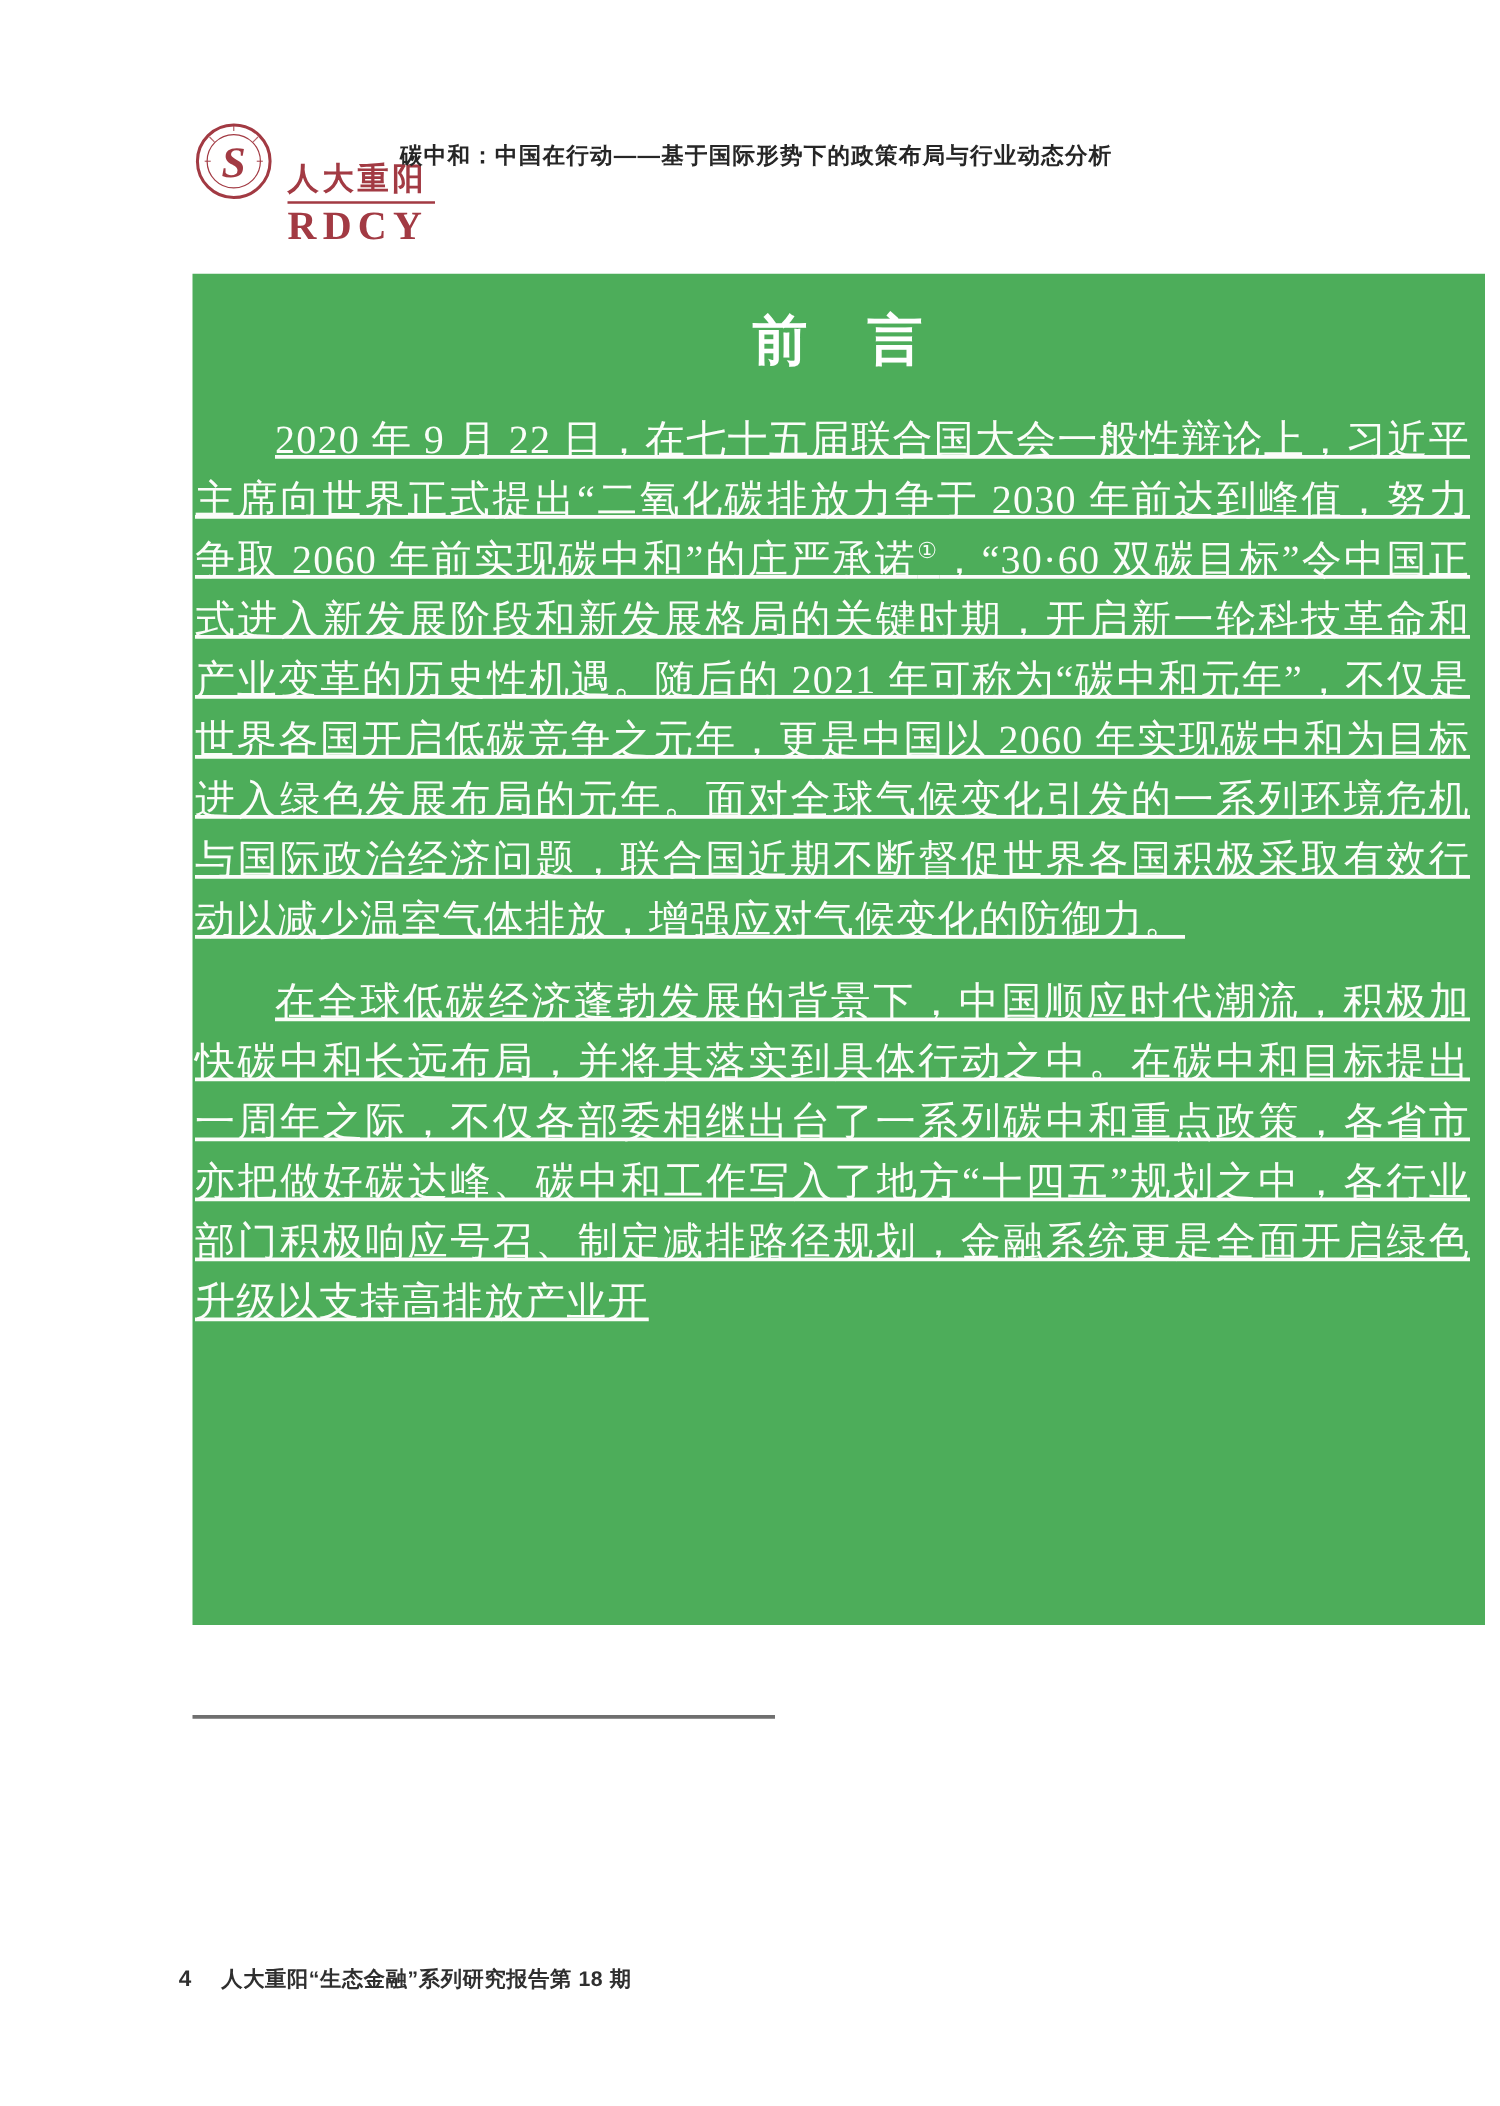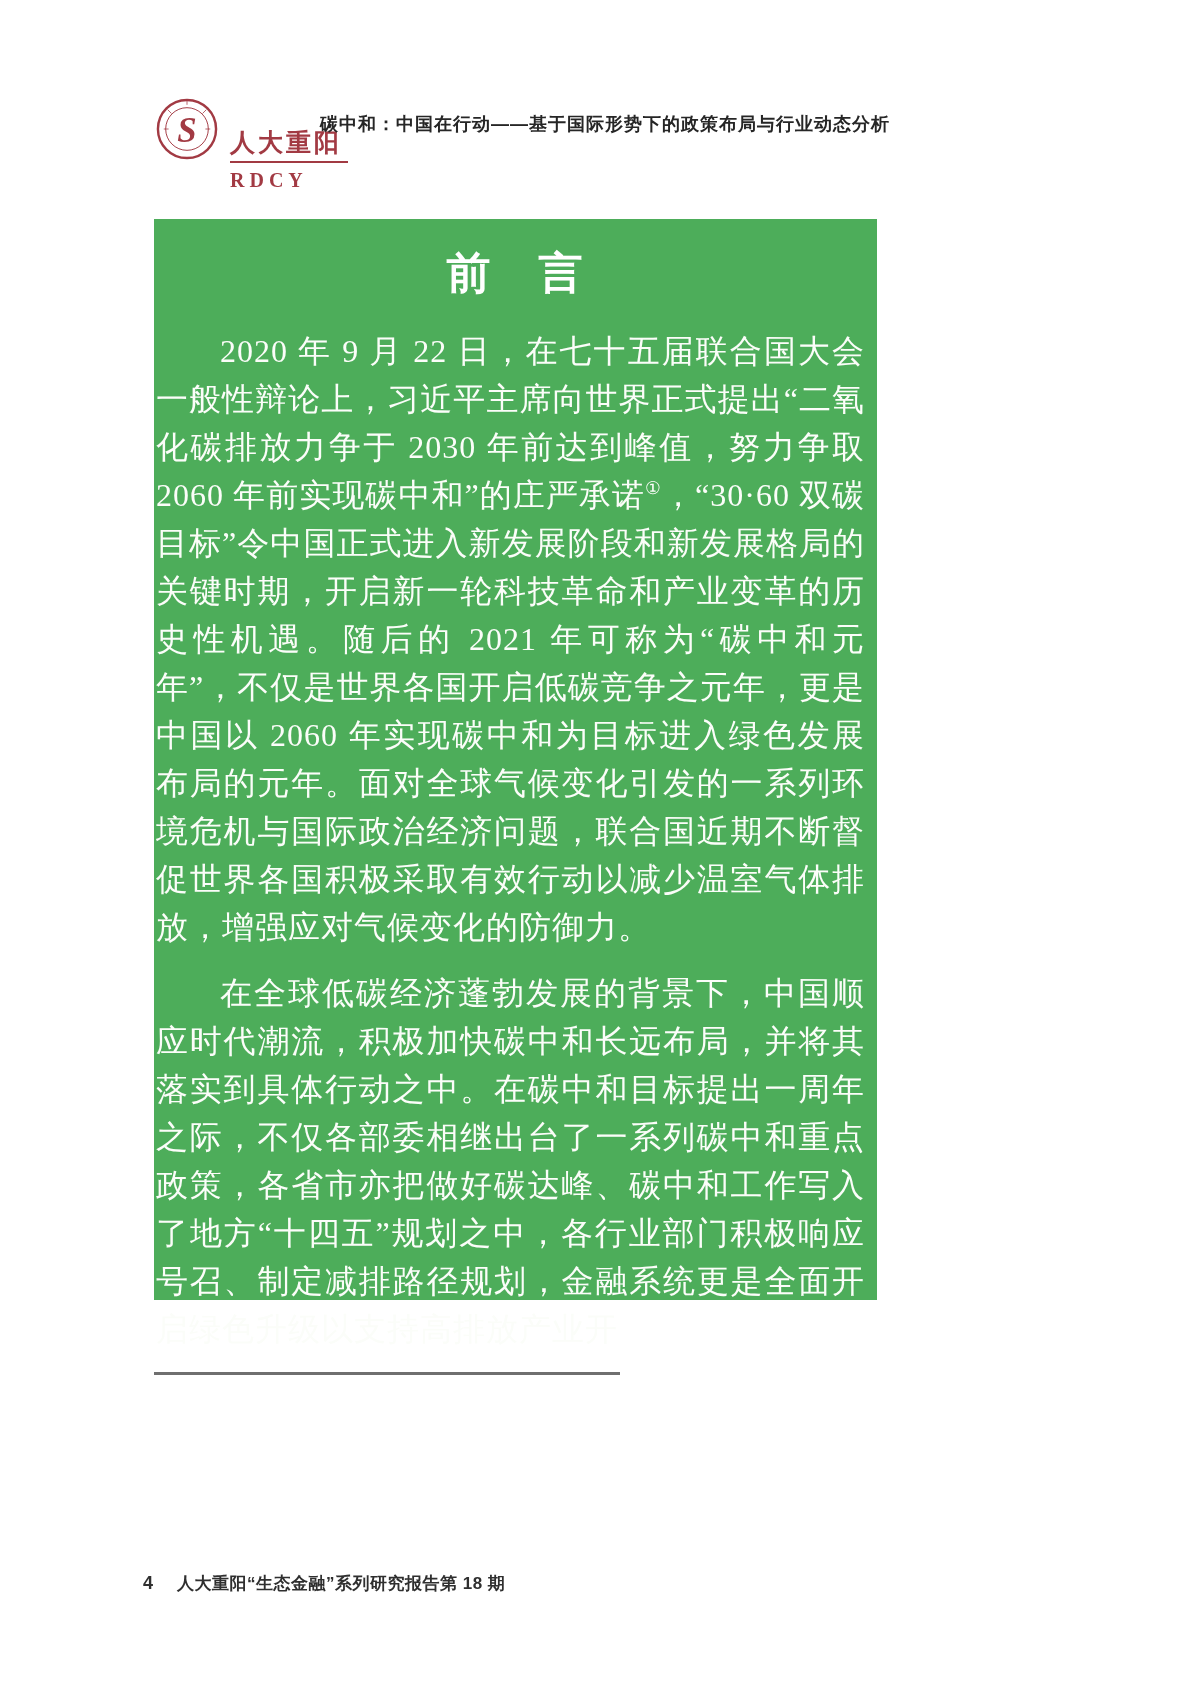--- a/index.html
+++ b/index.html
@@ -15,45 +15,45 @@
   .header{position:absolute;left:0;top:0;width:1200px;height:190px;}
   .logo{position:absolute;left:156px;top:96px;display:flex;align-items:flex-start;}
   .logo-seal{width:62px;height:62px;margin-top:2px;}
   .logo-textcol{margin-left:12px;display:flex;flex-direction:column;}
   .logo-cn{
     color:#a23a43;font-weight:bold;font-size:25px;letter-spacing:3px;
     font-family:"DejaVu Serif",serif;line-height:30px;white-space:nowrap;margin-top:32px;
   }
   .logo-rule{height:2px;background:#a23a43;margin:3px 0 2px 0;width:118px;}
   .logo-en{
-    color:#a23a43;font-weight:bold;font-size:20px;letter-spacing:5px;
+    color:#a23a43;font-weight:bold;font-size:32px;letter-spacing:5px;
     font-family:"Liberation Serif",serif;line-height:30px;white-space:nowrap;
   }
   .header-title{
     position:absolute;left:320px;top:112px;
     font-family:"Liberation Sans","DejaVu Sans",sans-serif;
     font-weight:bold;font-size:18px;color:#262626;letter-spacing:1px;
     white-space:nowrap;
   }
 
   
   .preface-box{
-    position:absolute;left:154px;top:219px;width:723px;height:1081px;
+    position:absolute;left:154px;top:219px;width:1034px;height:1081px;
     background:#4dad5a;box-sizing:border-box;padding:26px 2px 0 2px;
   }
   .preface-title{
     text-align:center;color:#ffffff;font-weight:bold;font-size:44px;
     letter-spacing:2px;line-height:56px;margin:0 0 26px 0;
     font-family:"Liberation Sans","DejaVu Sans",sans-serif;
   }
   .preface-body{color:#fbfdf9;}
   .body-para{
     margin:0 10px 18px 0;
     font-size:32px;line-height:48px;letter-spacing:1px;
-    text-align:justify;text-indent:2em;
+    text-align:justify;text-indent:2em;text-decoration:underline;
   }
   .body-para sup.fnref{font-size:0.55em;line-height:0;}
 
   
   .footnote-rule{
     position:absolute;left:154px;top:1372px;width:466px;height:3px;
     background:#6f6f6f;
   }
   .footnotes{
     position:absolute;left:148px;top:1392px;width:906px;

